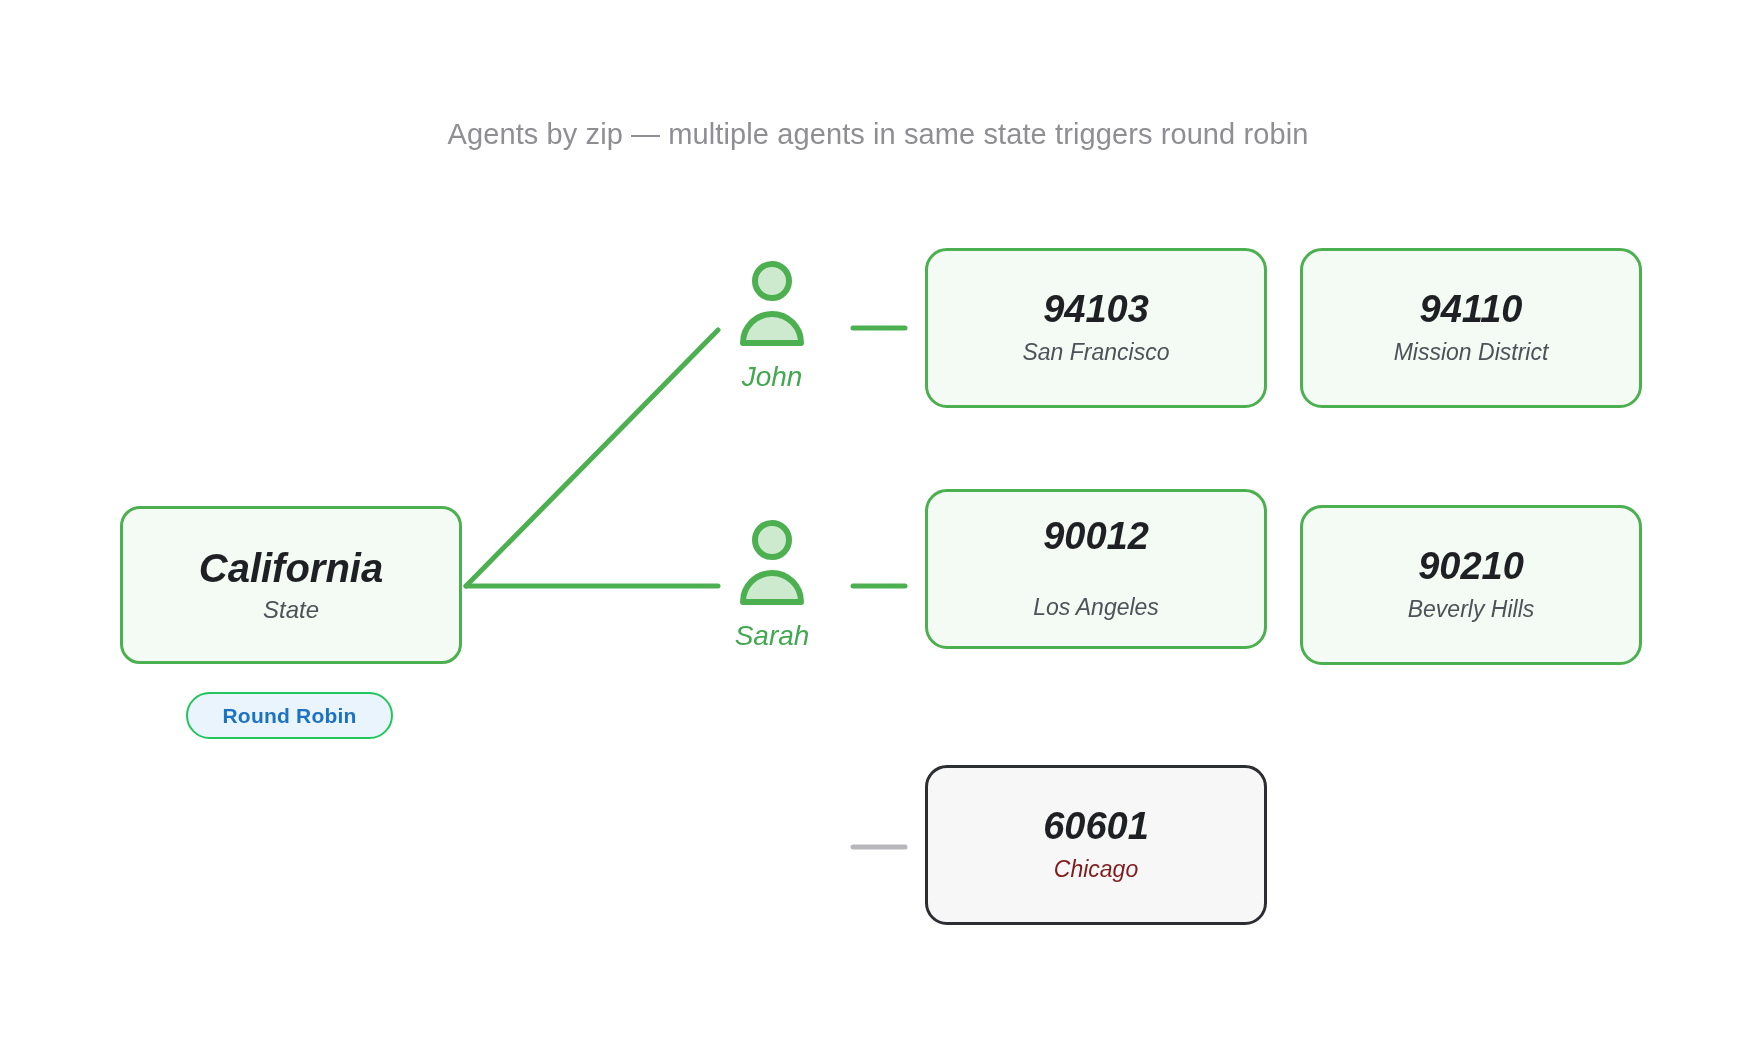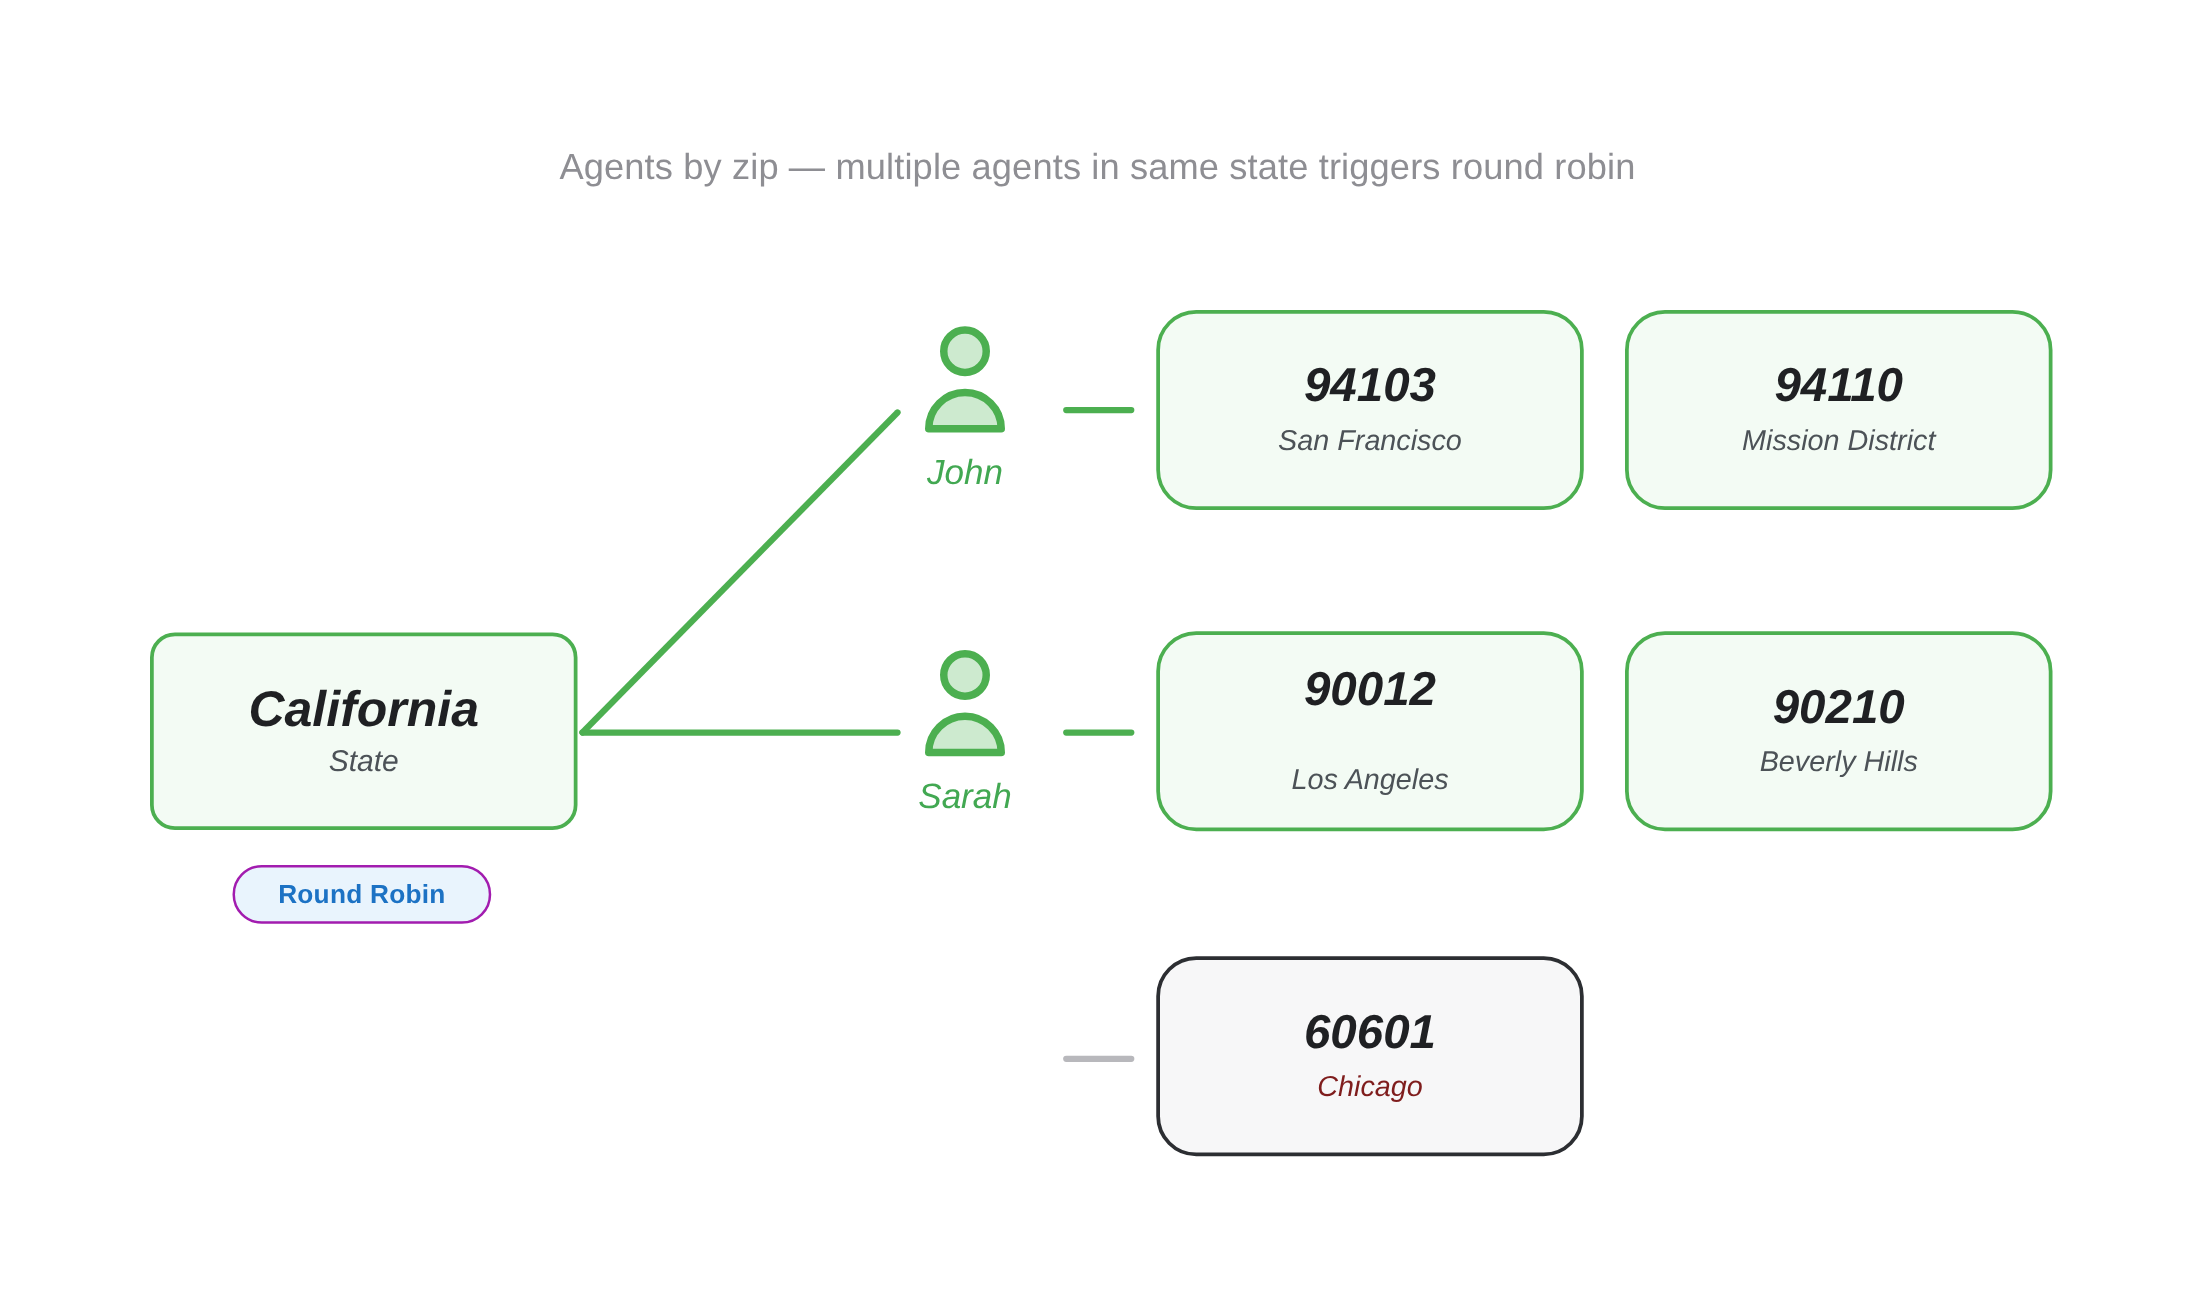--- a/index.html
+++ b/index.html
@@ -42,21 +42,21 @@
     left: 0; top: 0;
     width: 1756px;
     height: 1052px;
     pointer-events: none;
   }
 
   
   .node-box {
     position: absolute;
     box-sizing: border-box;
-    border-radius: 32px;
+    border-radius: 22px;
     display: flex;
     flex-direction: column;
     align-items: center;
     justify-content: center;
     background: #f3fbf4;
     border: 3.5px solid #4caf50;
   }
   .node-box.state-node {
     left: 120px;
     top: 506px;
@@ -89,34 +89,34 @@
     background: #f7f7f8;
     border-color: #2c2e32;
   }
   .zip-card.inactive .node-title { color: #1f2023; }
   .zip-card.inactive .node-sub   { color: #7f1d1d; }
 
   
   .zip-r1c1 { left: 925px; top: 248px; }
   .zip-r1c1 { }
   .zip-r1c2 { left: 1300px; top: 248px; }
-  .zip-r2c1 { left: 925px; top: 505px; gap: 28px; }
+  .zip-r2c1 { left: 925px; top: 489px; gap: 28px; }
   .zip-r2c2 { left: 1300px; top: 505px; }
   .zip-r3c1 { left: 925px; top: 765px; }
 
   
   .badge {
     position: absolute;
     left: 186px;
     top: 692px;
     width: 207px;
     height: 47px;
     box-sizing: border-box;
     border-radius: 24px;
-    border: 2px solid #a21caf;
+    border: 2px solid #22c55e;
     background: #e9f4fd;
     color: #1c72c4;
     font-size: 21px;
     font-weight: bold;
     display: flex;
     align-items: center;
     justify-content: center;
     letter-spacing: 0.2px;
   }
 

